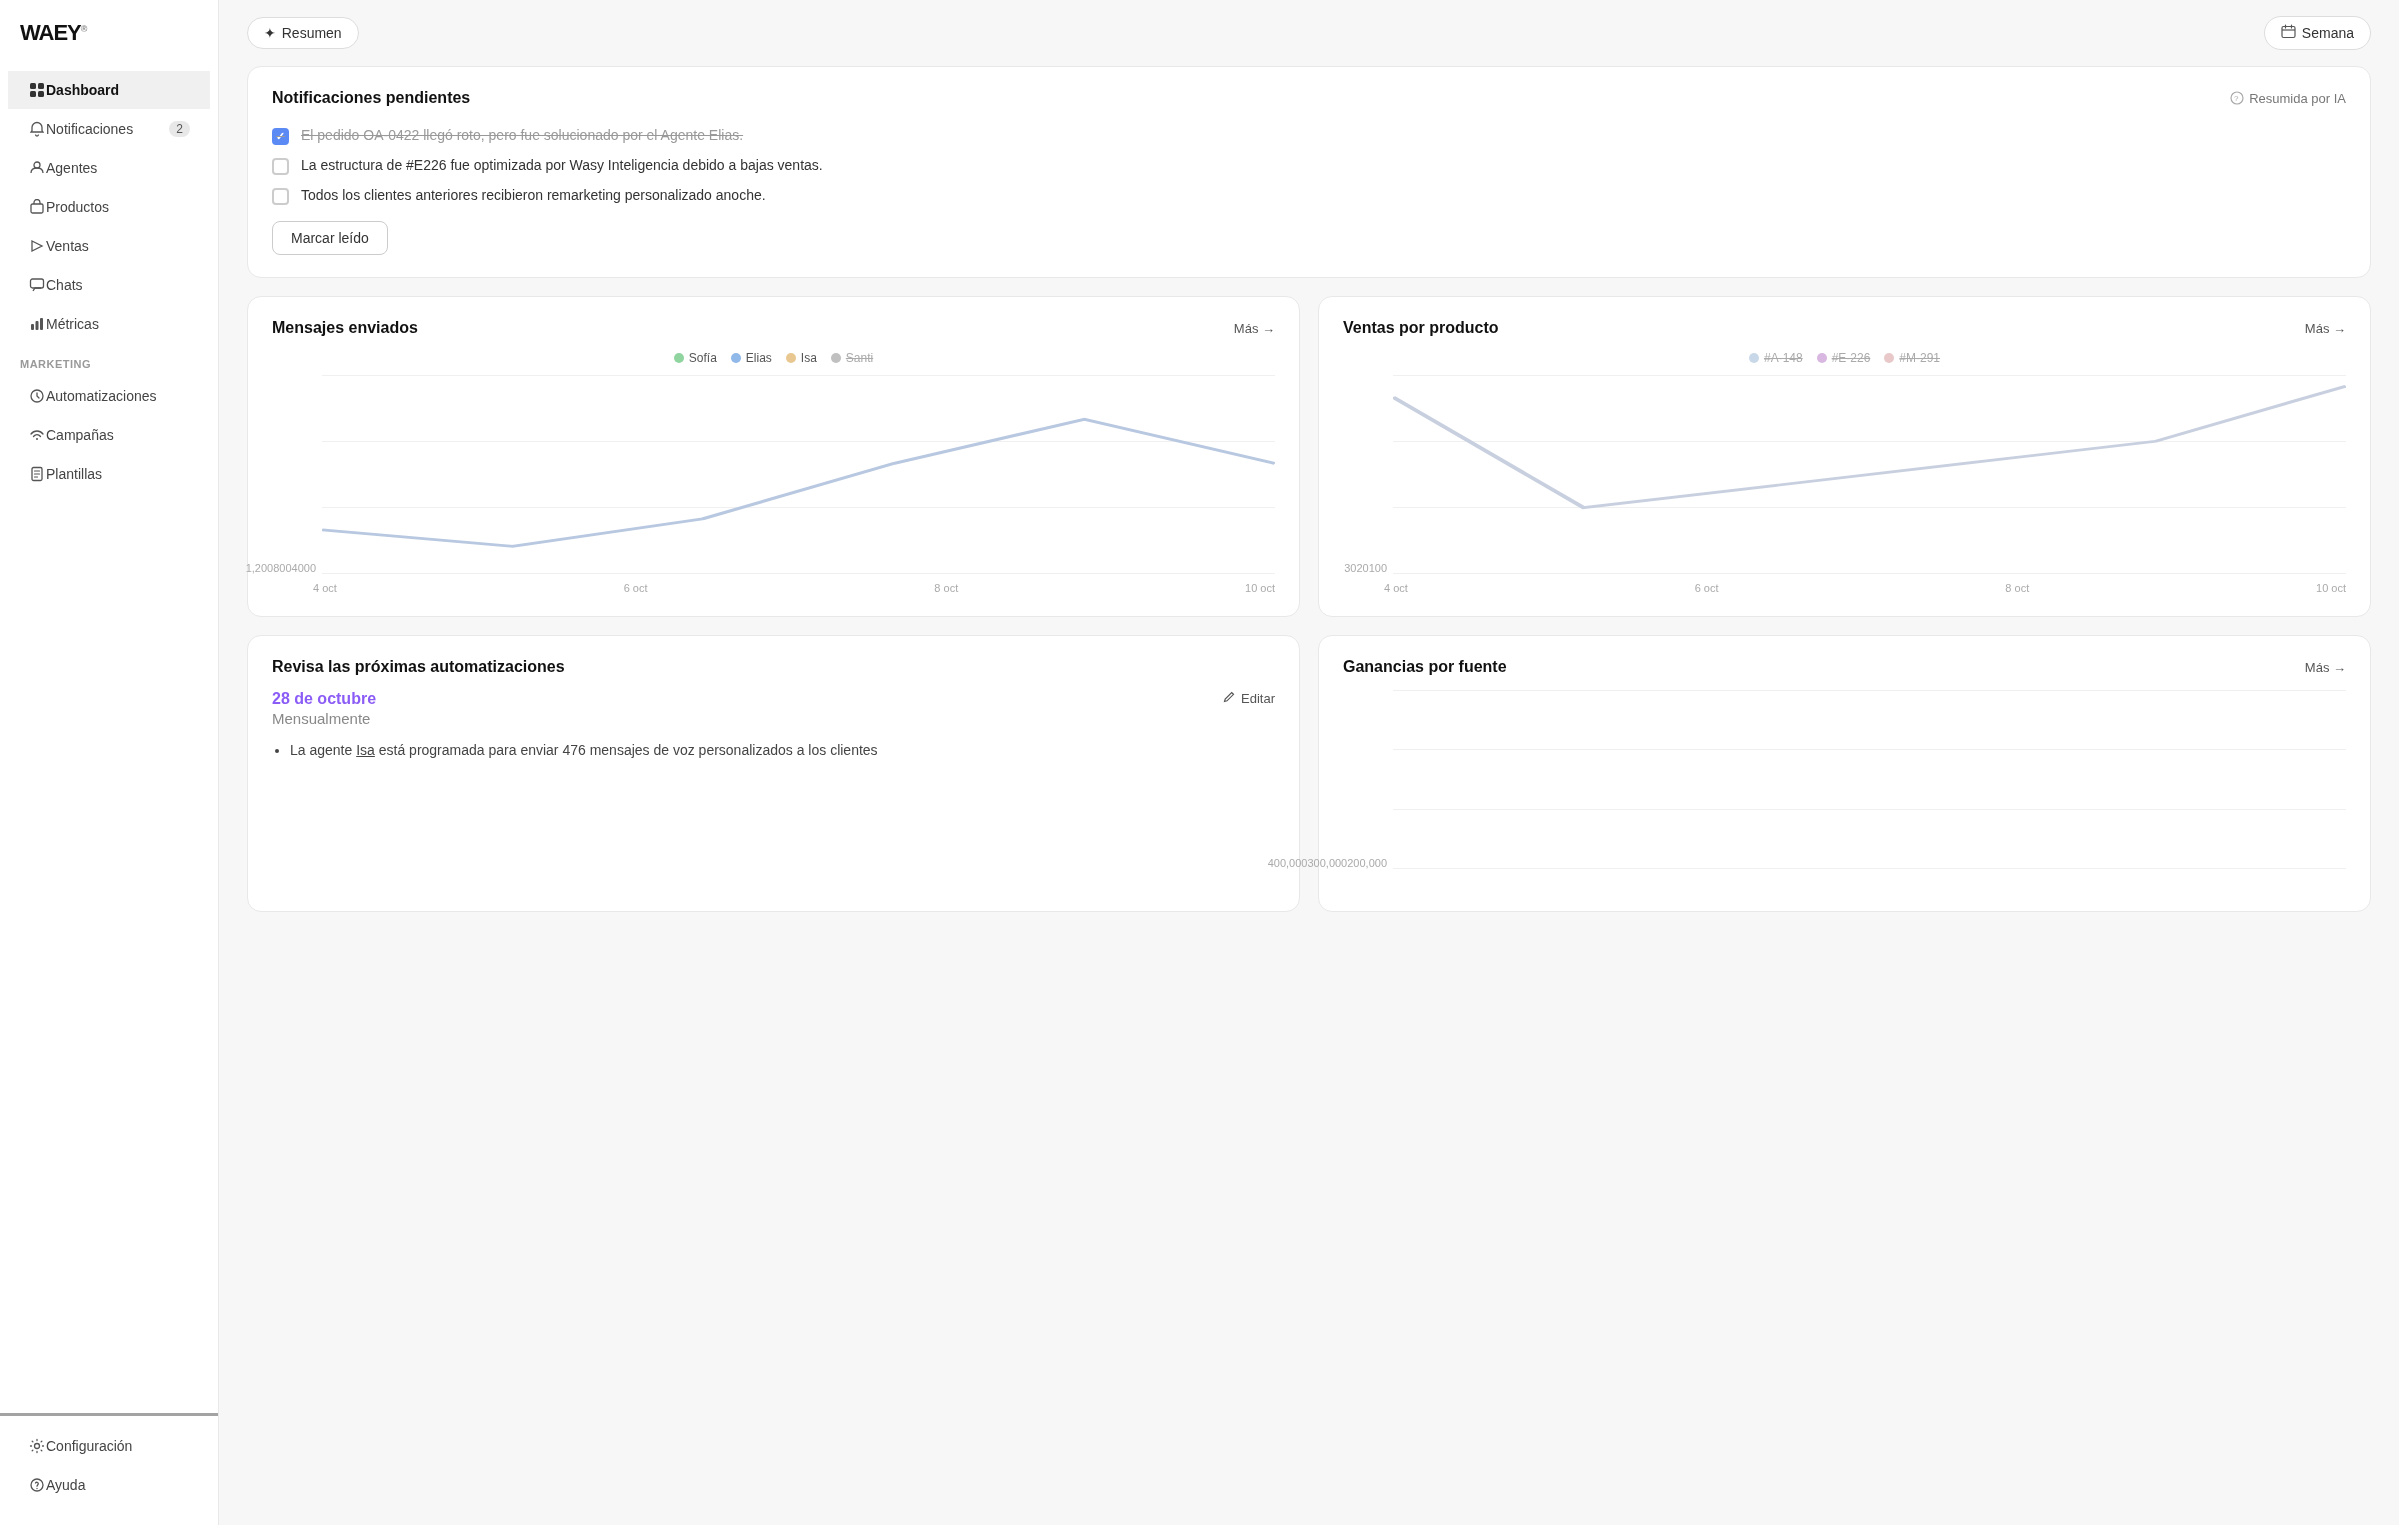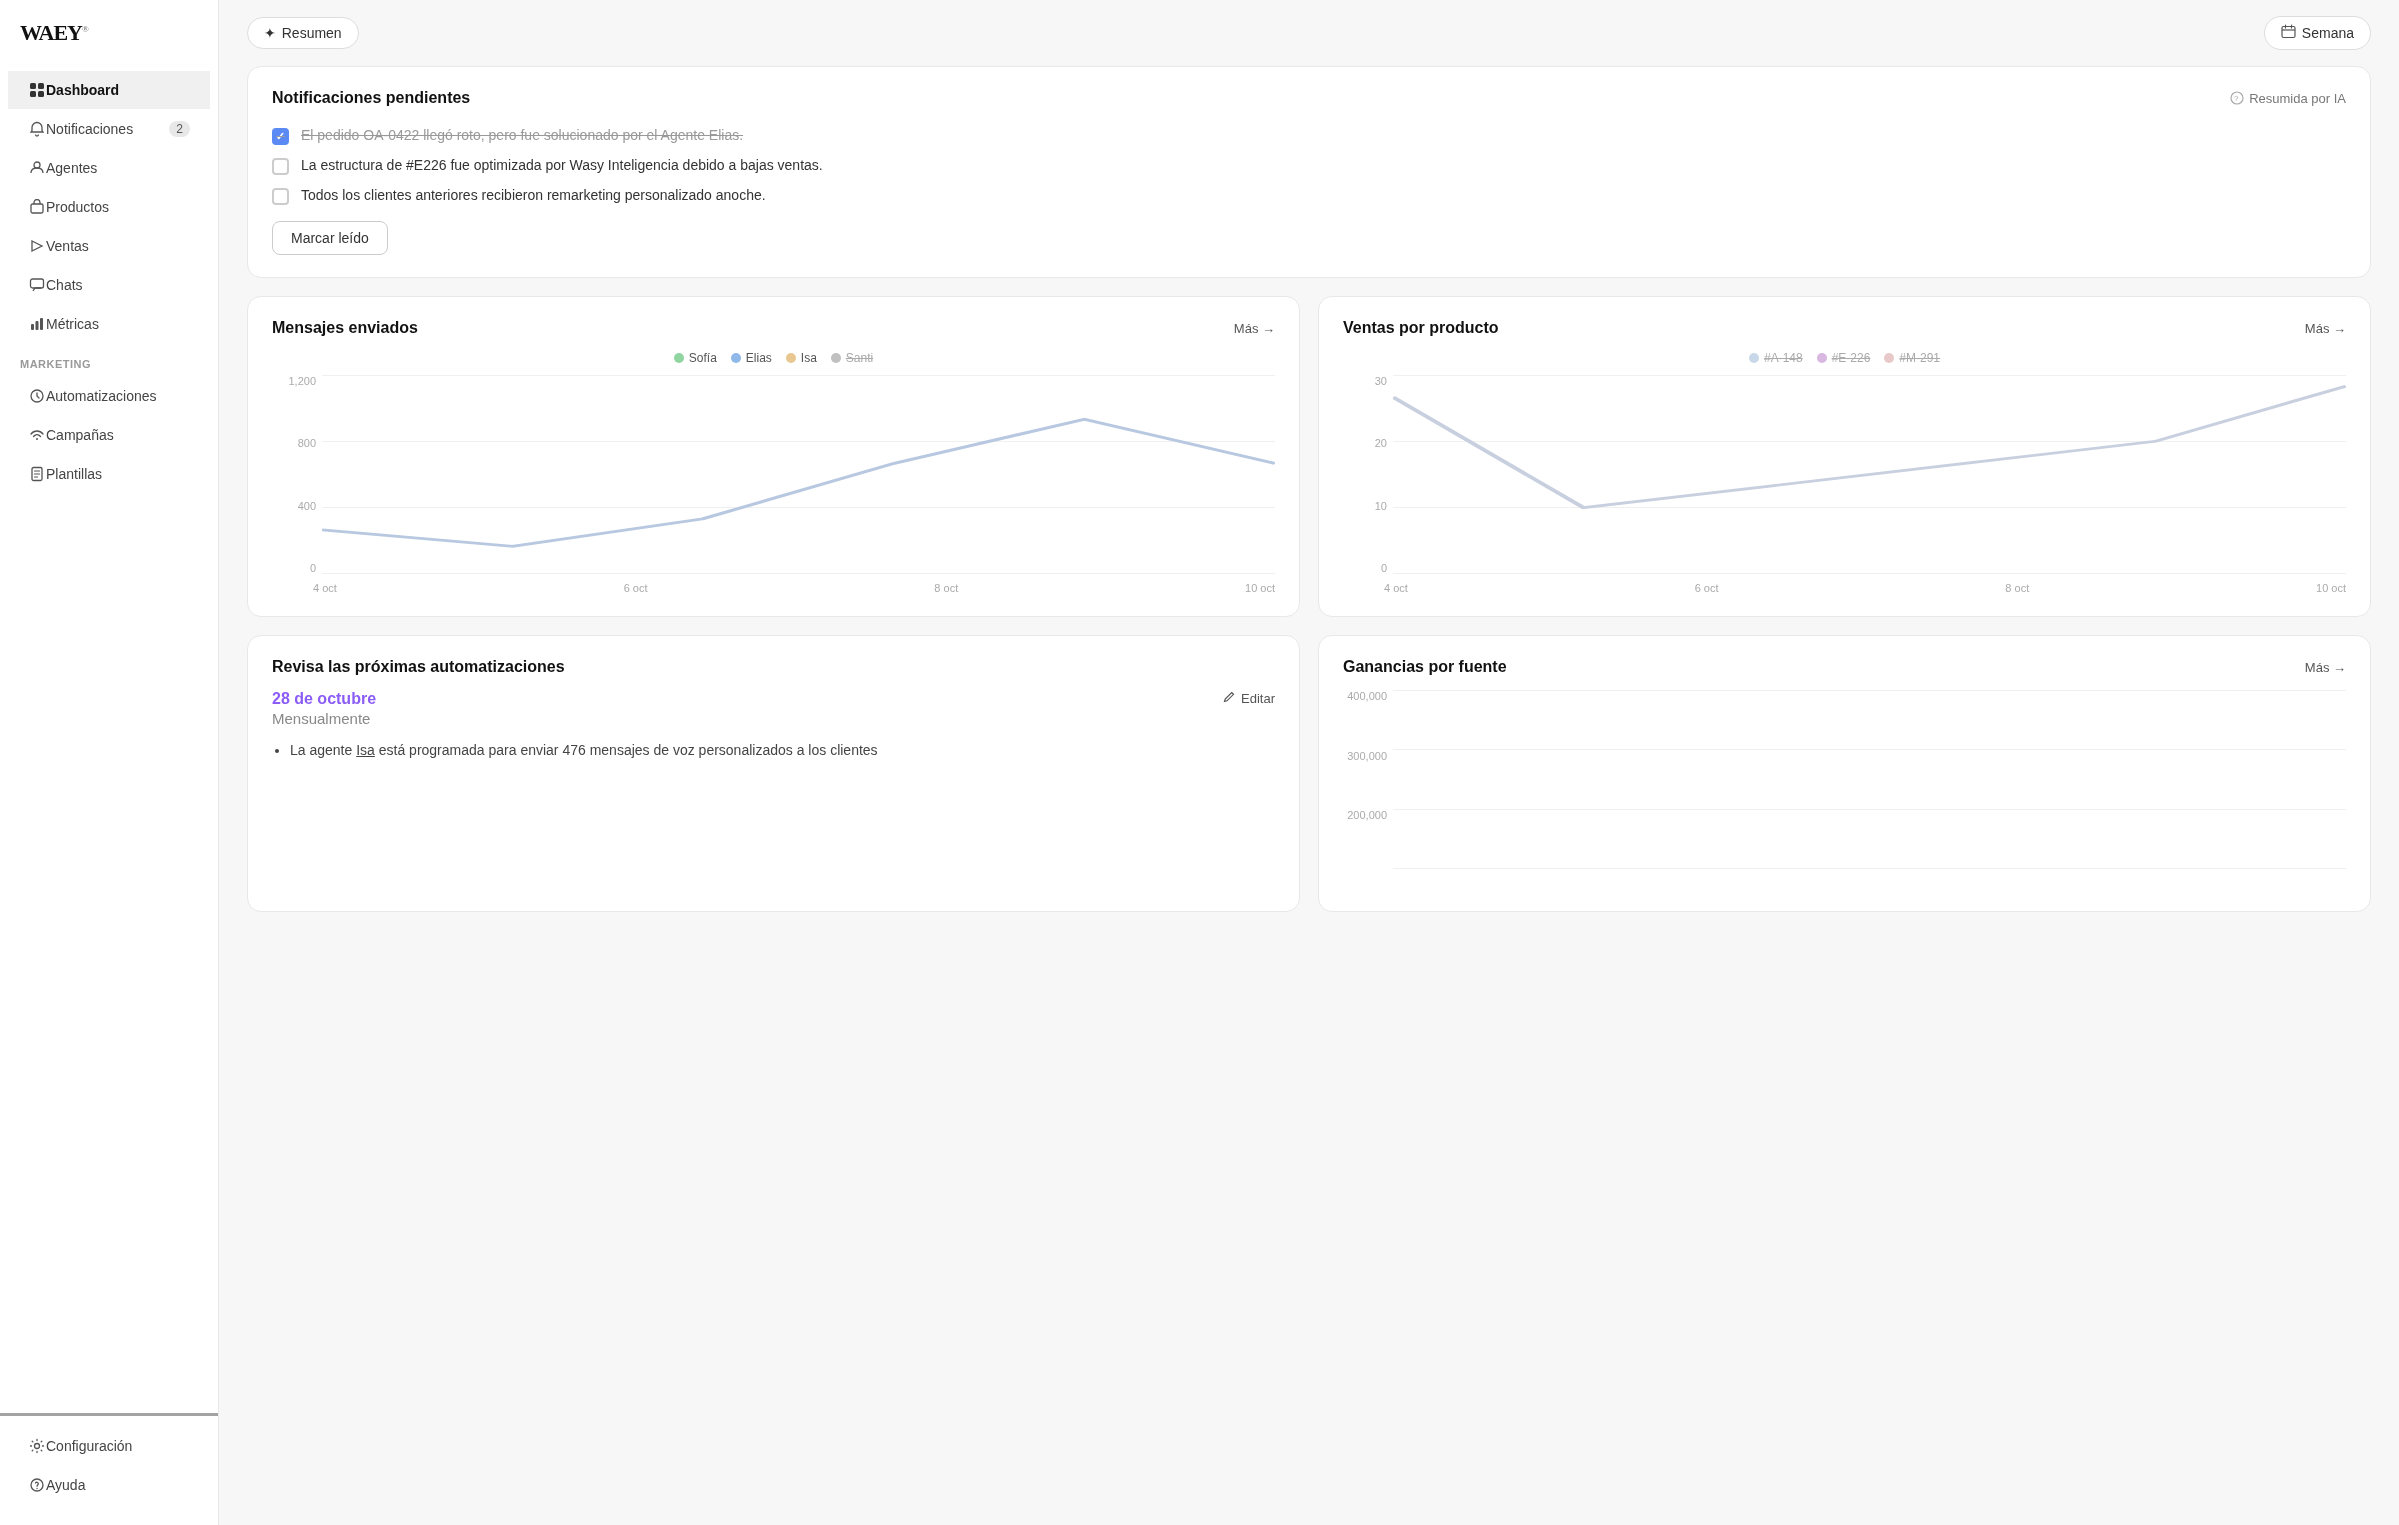--- a/index.html
+++ b/index.html
@@ -17,21 +17,21 @@
       height: 100vh;
       overflow-y: auto;
     }
     .sidebar-logo {
       padding: 0 20px 24px 20px;
       font-weight: 800;
       font-size: 22px;
       letter-spacing: -1px;
       color: #111;
     }
-    .sidebar-logo span { color: #111; font-family: Liberation Serif, serif; }
+    .sidebar-logo span { color: #111; }
     .nav-item {
       display: flex;
       align-items: center;
       padding: 10px 20px;
       cursor: pointer;
       font-size: 14px;
       color: #444;
       border-radius: 0;
       margin: 1px 8px;
       position: relative;
@@ -242,22 +242,22 @@
     }
 
     
     .y-axis {
       position: absolute;
       left: 0;
       top: 0;
       bottom: 20px;
       width: 50px;
       display: flex;
-      flex-direction: column;
-      justify-content: space-between;
+      flex-direction: row;
+      justify-content: flex-end;
       align-items: flex-end;
       padding-right: 6px;
     }
     .y-label { font-size: 11px; color: #aaa; }
 
     
     .x-axis {
       position: absolute;
       bottom: 0;
       left: 41px;

